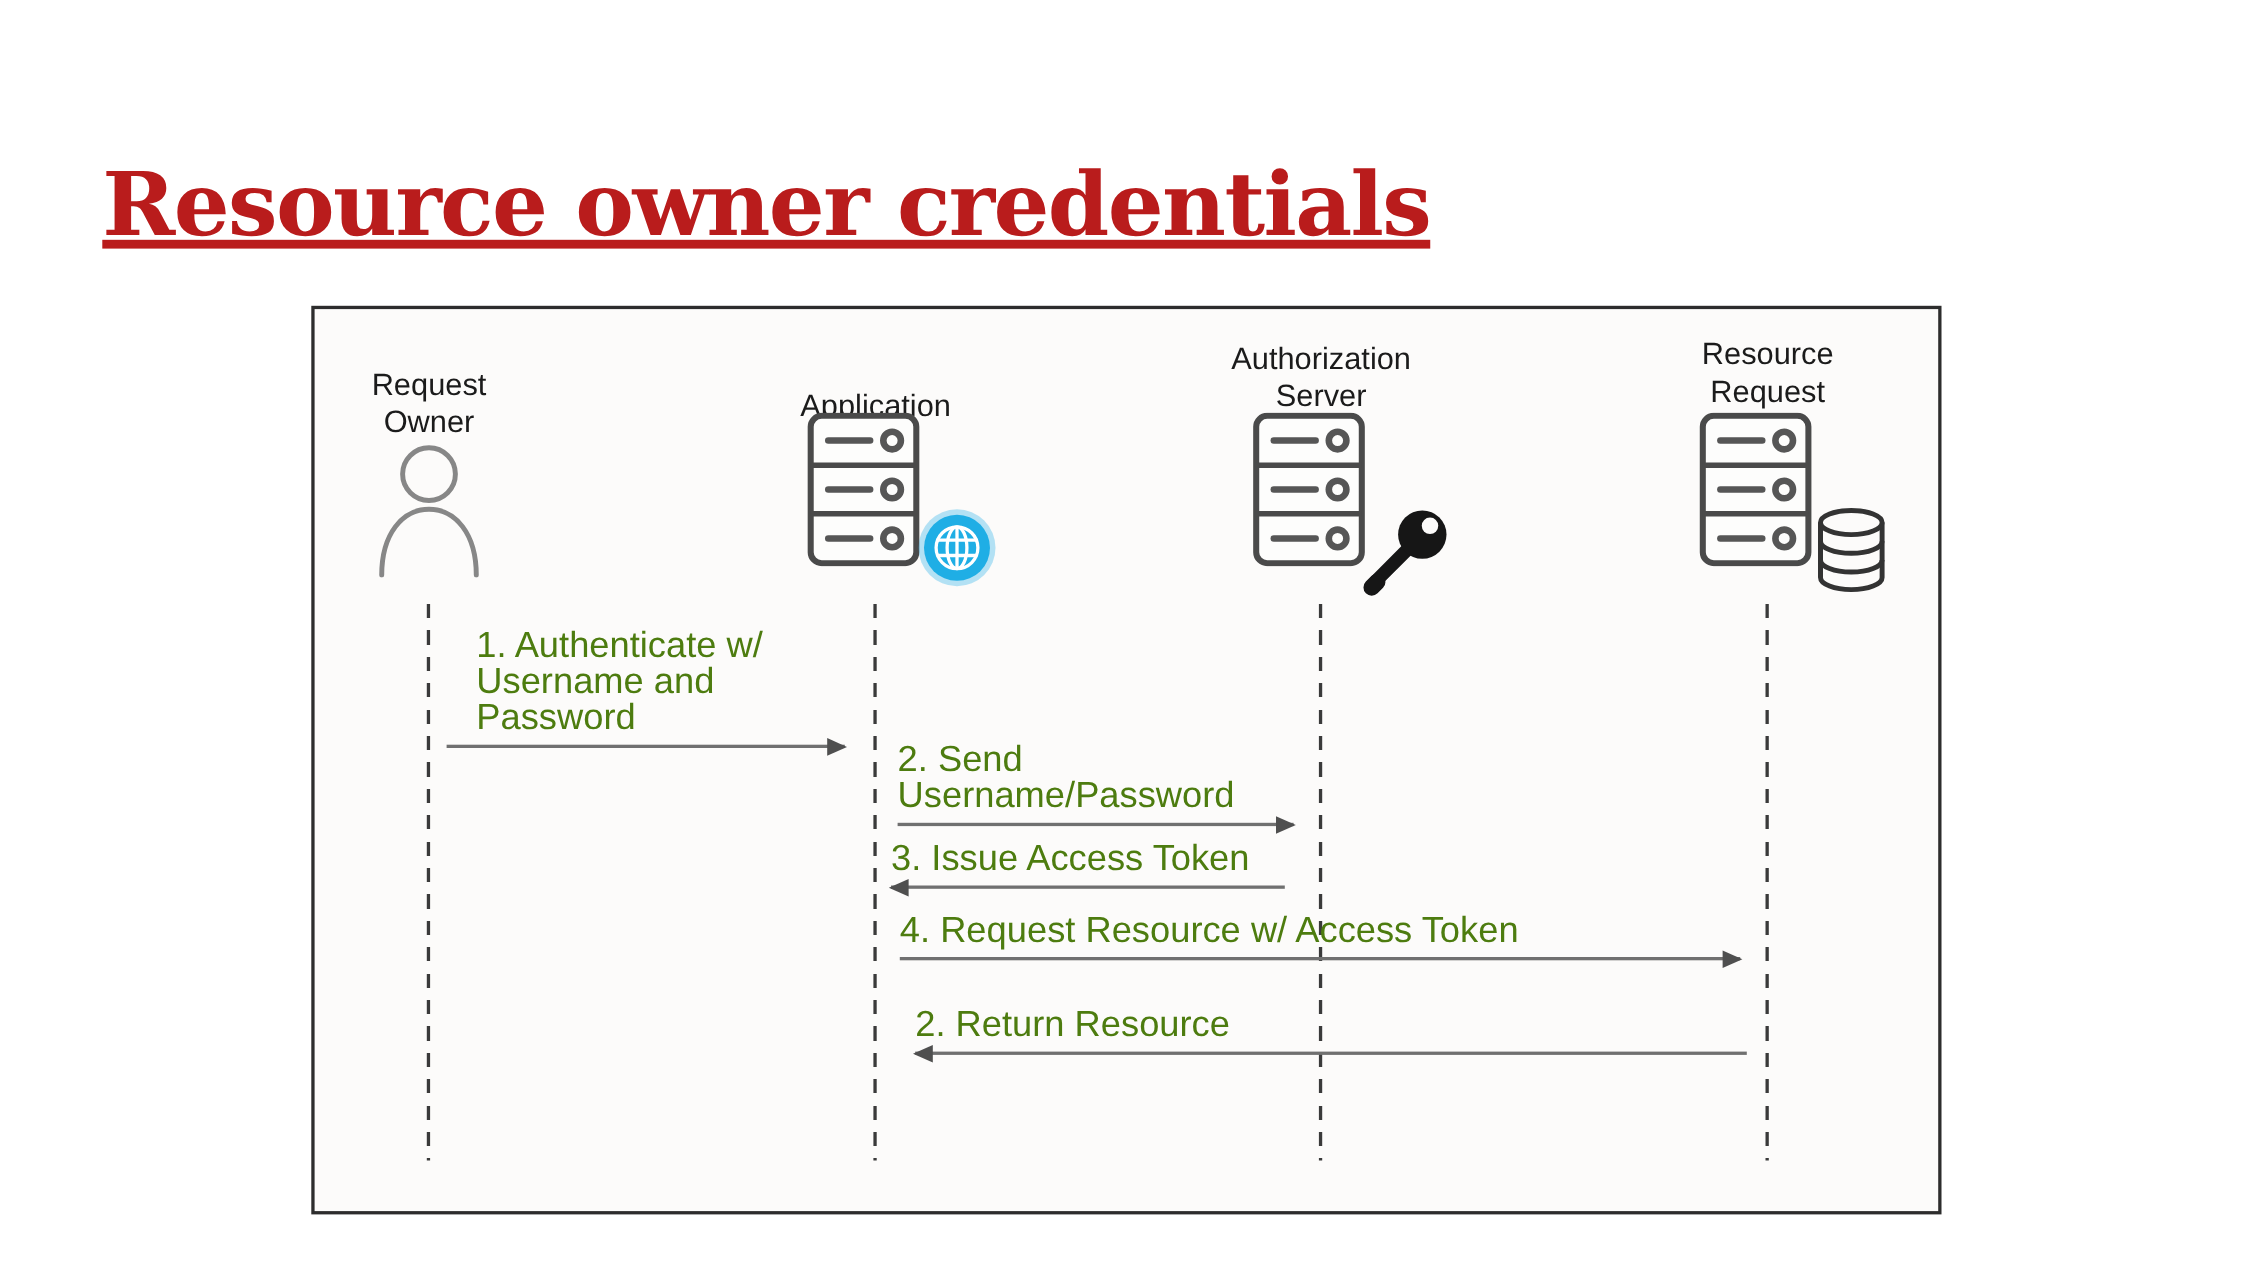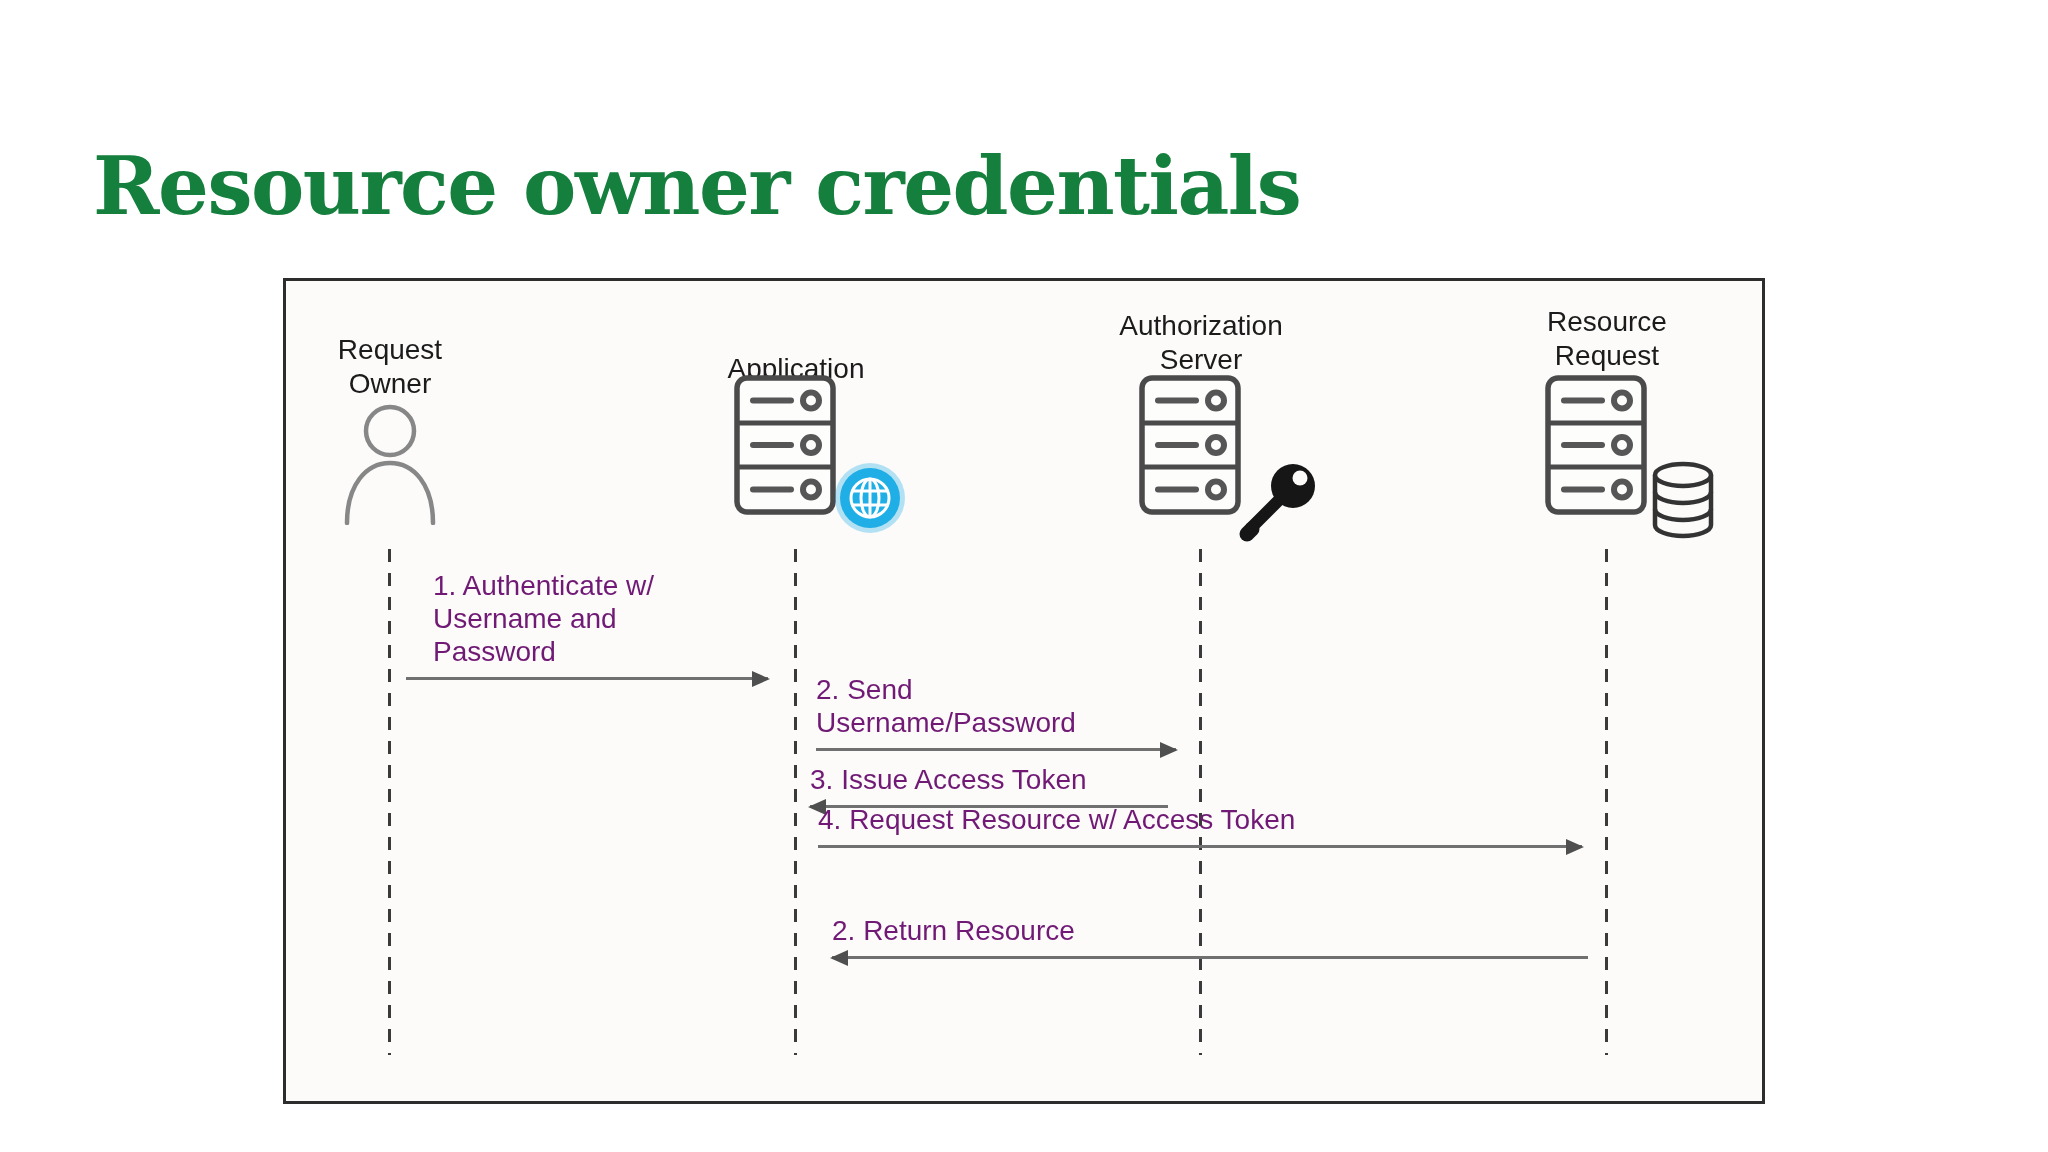--- a/index.html
+++ b/index.html
@@ -4,40 +4,41 @@
 <style>
   html,body { margin:0; padding:0; }
   body {
     width:2048px; height:1152px; position:relative; overflow:hidden;
     background:#ffffff;
     font-family:"Liberation Sans", sans-serif;
   }
   .slide-title {
     position:absolute; left:93px; top:146px;
     font-family:"DejaVu Serif", serif; font-weight:700;
-    font-size:80px; line-height:1.0; letter-spacing:-1.5px; color:#15803d;
+    font-size:80px; line-height:1.0; letter-spacing:-1.5px; color:#b91c1c;
     white-space:nowrap;
+    text-decoration:underline;
   }
   .panel {
     position:absolute; left:283px; top:278px; width:1482px; height:826px;
     background:#fcfbfa; border:3px solid #2d2d2d; box-sizing:border-box;
   }
   .panel * { box-sizing:border-box; }
 
   .actor-label {
     position:absolute; font-size:28px; line-height:34px; color:#1b1b1b;
     text-align:center; font-weight:400;
   }
   .lifeline {
     position:absolute; top:268px; height:506px; width:3px;
     background:repeating-linear-gradient(to bottom, #3a3a3a 0 13px, transparent 13px 24px);
   }
   .icon { position:absolute; }
 
-  .msg { position:absolute; font-size:28px; color:#701a75; }
+  .msg { position:absolute; font-size:33px; color:#4d7c0f; }
   .msg .lbl { line-height:33px; }
   .msg.center .lbl { text-align:left; }
   .msg.leftpad .lbl { text-align:left; padding-left:27px; }
   .msg .line { position:relative; height:3px; background:#707070; margin-top:9px; }
   .msg.dir-right .line::after {
     content:""; position:absolute; right:-2px; top:-6.5px;
     border:8px solid transparent; border-right:0; border-left:18px solid #4f4f4f;
   }
   .msg.dir-left .line::before {
     content:""; position:absolute; left:-2px; top:-6.5px;
@@ -154,21 +155,21 @@
   <div class="msg dir-right center" style="left:530px; top:392px; width:360px;">
     <div class="lbl">2. Send Username/Password</div>
     <div class="line"></div>
   </div>
 
   <div class="msg dir-left center" style="left:524px; top:482px; width:358px;">
     <div class="lbl">3. Issue Access Token</div>
     <div class="line"></div>
   </div>
 
-  <div class="msg dir-right center" style="left:532px; top:522px; width:764px;">
+  <div class="msg dir-right center" style="left:532px; top:547px; width:764px;">
     <div class="lbl">4. Request Resource w/ Access Token</div>
     <div class="line"></div>
   </div>
 
   <div class="msg dir-left center" style="left:546px; top:633px; width:756px;">
     <div class="lbl">2. Return Resource</div>
     <div class="line"></div>
   </div>
 
 </div>

